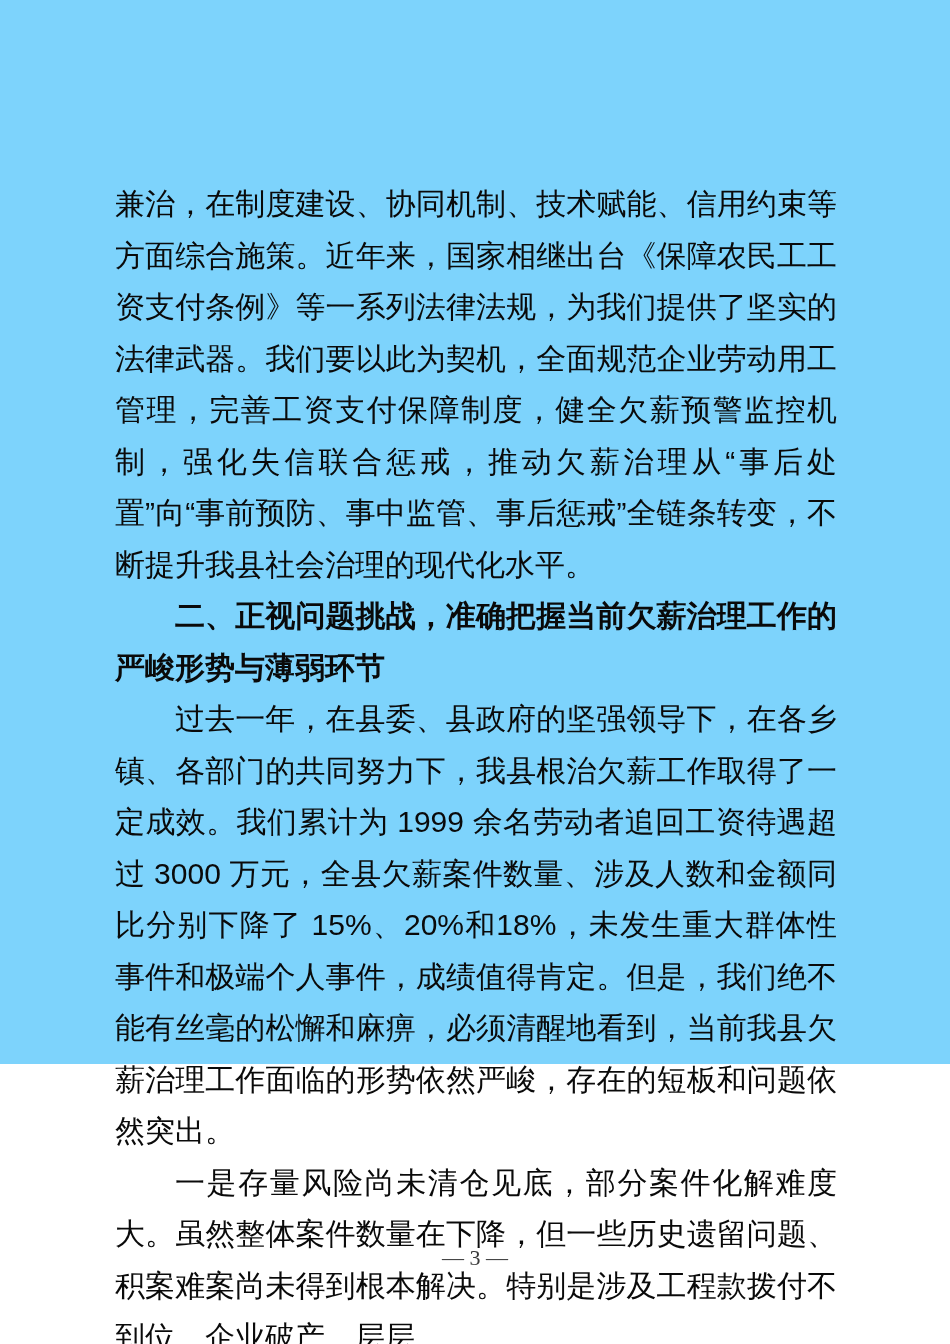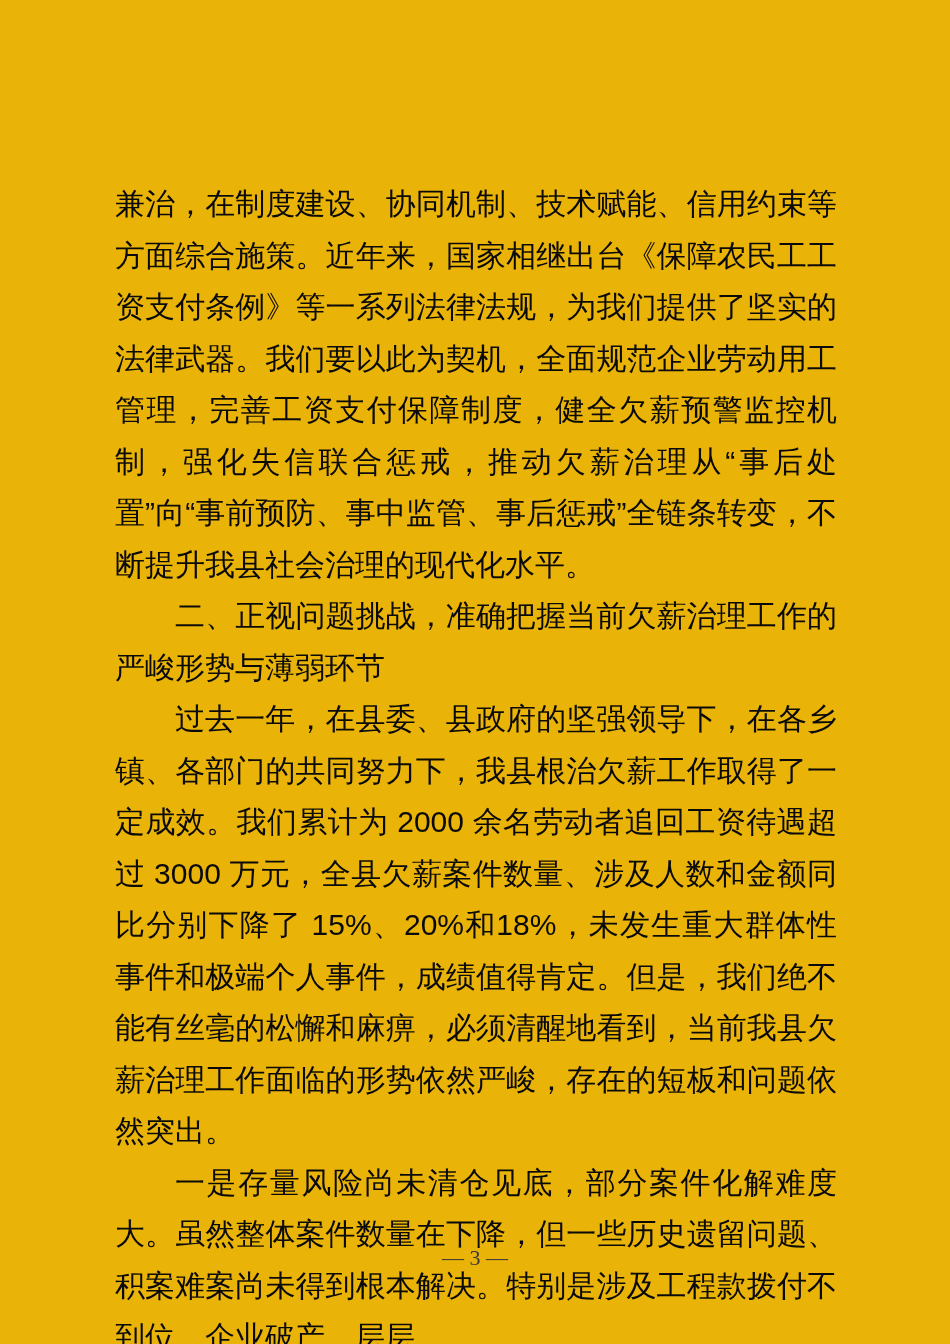--- a/index.html
+++ b/index.html
@@ -15,22 +15,22 @@
     font-family: "Liberation Sans", "DejaVu Sans", sans-serif;
     color: #000000;
     -webkit-font-smoothing: antialiased;
   }
 
   .page {
     position: absolute;
     left: 0;
     top: 0;
     width: 950px;
-    height: 1344px;
-    background: #eab308;
+    height: 1064px;
+    background: #7dd3fc;
   }
 
   .content {
     position: absolute;
     left: 115px;
     top: 178px;
     width: 722px;
   }
 
   .para {
@@ -43,21 +43,21 @@
     color: #0a0a0a;
     font-weight: normal;
     word-break: break-all;
   }
 
   .para.indent {
     text-indent: 60px;
   }
 
   .para.heading {
-    font-weight: normal;
+    font-weight: bold;
     text-indent: 60px;
   }
 
   .para + .para {
     margin-top: 0;
   }
 
   .bold-run {
     font-weight: normal;
   }
@@ -78,21 +78,21 @@
 <body>
 
 <div class="page">
 
   <div class="content">
 
     <p class="para">兼治，在制度建设、协同机制、技术赋能、信用约束等方面综合施策。近年来，国家相继出台《保障农民工工资支付条例》等一系列法律法规，为我们提供了坚实的法律武器。我们要以此为契机，全面规范企业劳动用工管理，完善工资支付保障制度，健全欠薪预警监控机制，强化失信联合惩戒，推动欠薪治理从“事后处置”向“事前预防、事中监管、事后惩戒”全链条转变，不断提升我县社会治理的现代化水平。</p>
 
     <p class="para heading">二、正视问题挑战，准确把握当前欠薪治理工作的严峻形势与薄弱环节</p>
 
-    <p class="para indent">过去一年，在县委、县政府的坚强领导下，在各乡镇、各部门的共同努力下，我县根治欠薪工作取得了一定成效。我们累计为 2000 余名劳动者追回工资待遇超过 3000 万元，全县欠薪案件数量、涉及人数和金额同比分别下降了 15%、20%和18%，未发生重大群体性事件和极端个人事件，成绩值得肯定。但是，我们绝不能有丝毫的松懈和麻痹，必须清醒地看到，当前我县欠薪治理工作面临的形势依然严峻，存在的短板和问题依然突出。</p>
+    <p class="para indent">过去一年，在县委、县政府的坚强领导下，在各乡镇、各部门的共同努力下，我县根治欠薪工作取得了一定成效。我们累计为 1999 余名劳动者追回工资待遇超过 3000 万元，全县欠薪案件数量、涉及人数和金额同比分别下降了 15%、20%和18%，未发生重大群体性事件和极端个人事件，成绩值得肯定。但是，我们绝不能有丝毫的松懈和麻痹，必须清醒地看到，当前我县欠薪治理工作面临的形势依然严峻，存在的短板和问题依然突出。</p>
 
     <p class="para indent"><span class="bold-run">一是</span><span>存量风险尚未清仓见底，部分案件化解难度大。虽然整体案件数量在下降，但一些历史遗留问题、积案难案尚未得到根本解决。特别是涉及工程款拨付不到位、企业破产、层层</span></p>
 
   </div>
 
   <div class="footer">— 3 —</div>
 
 </div>
 
 </body></html>

